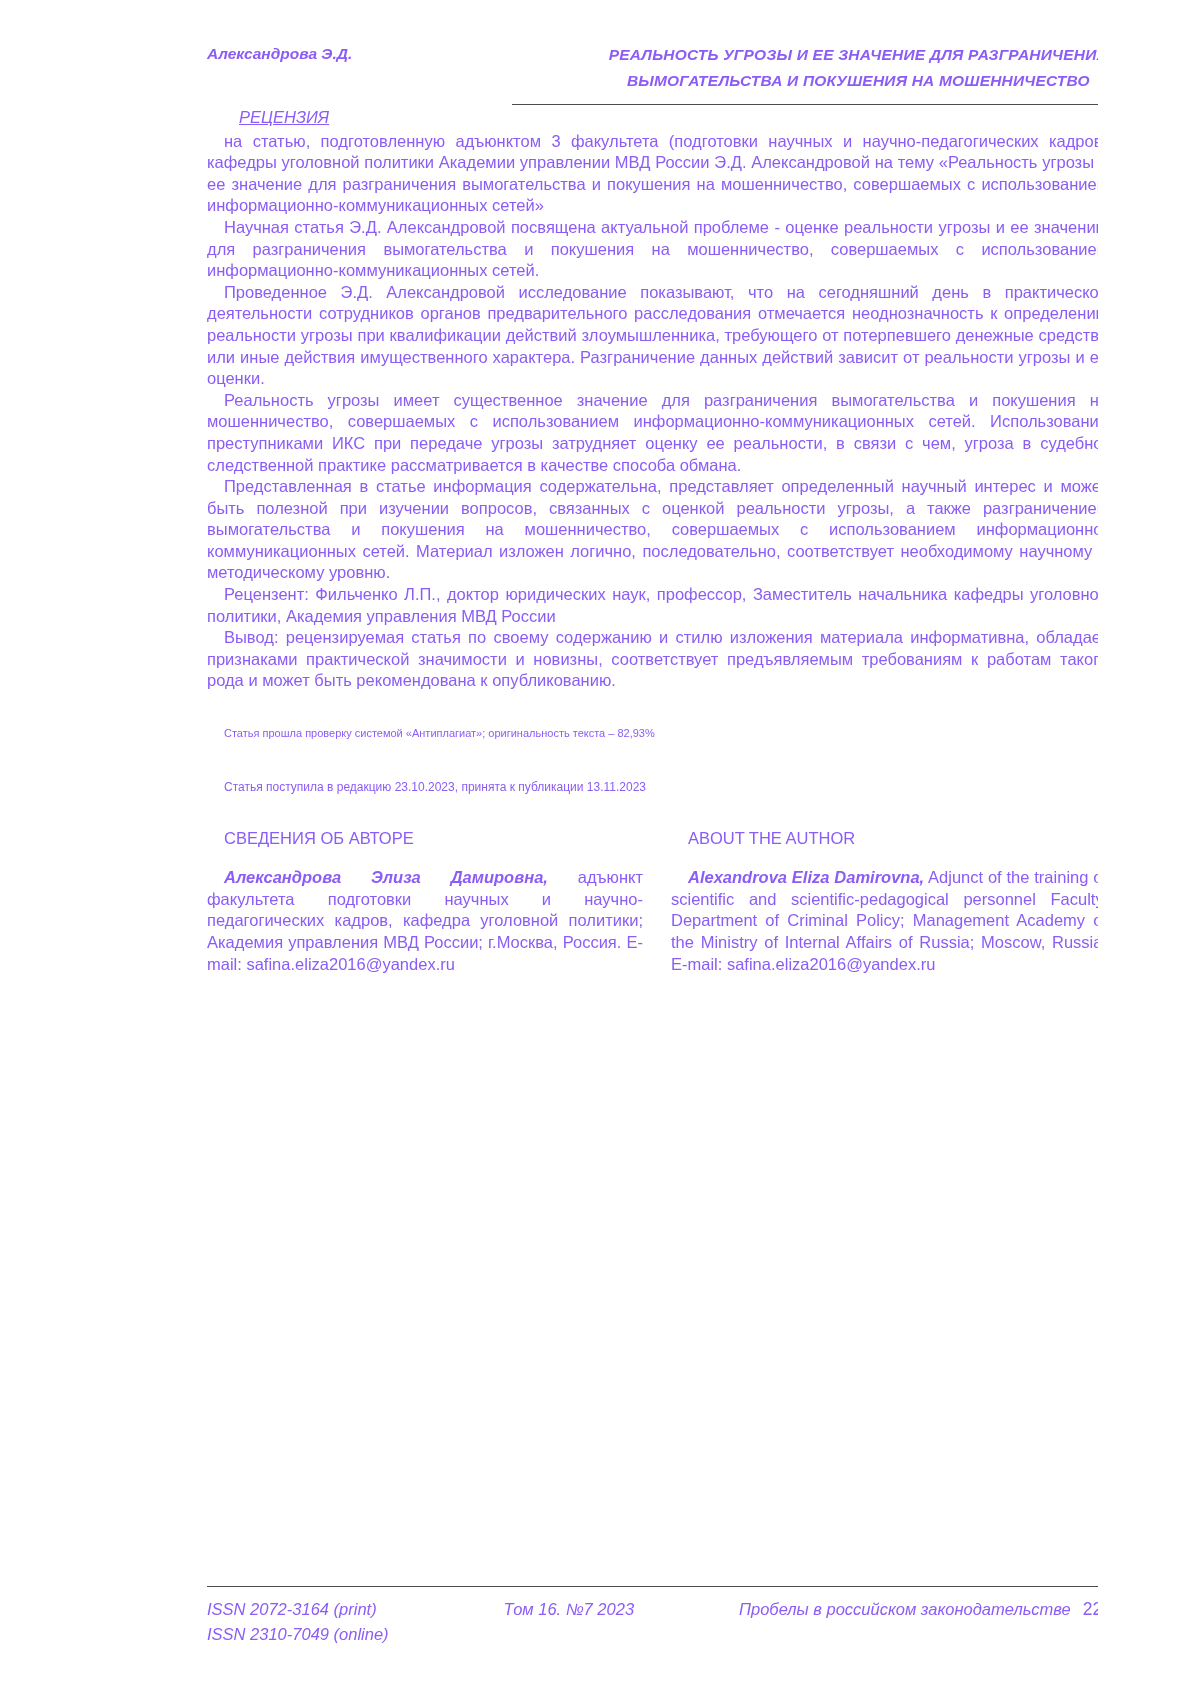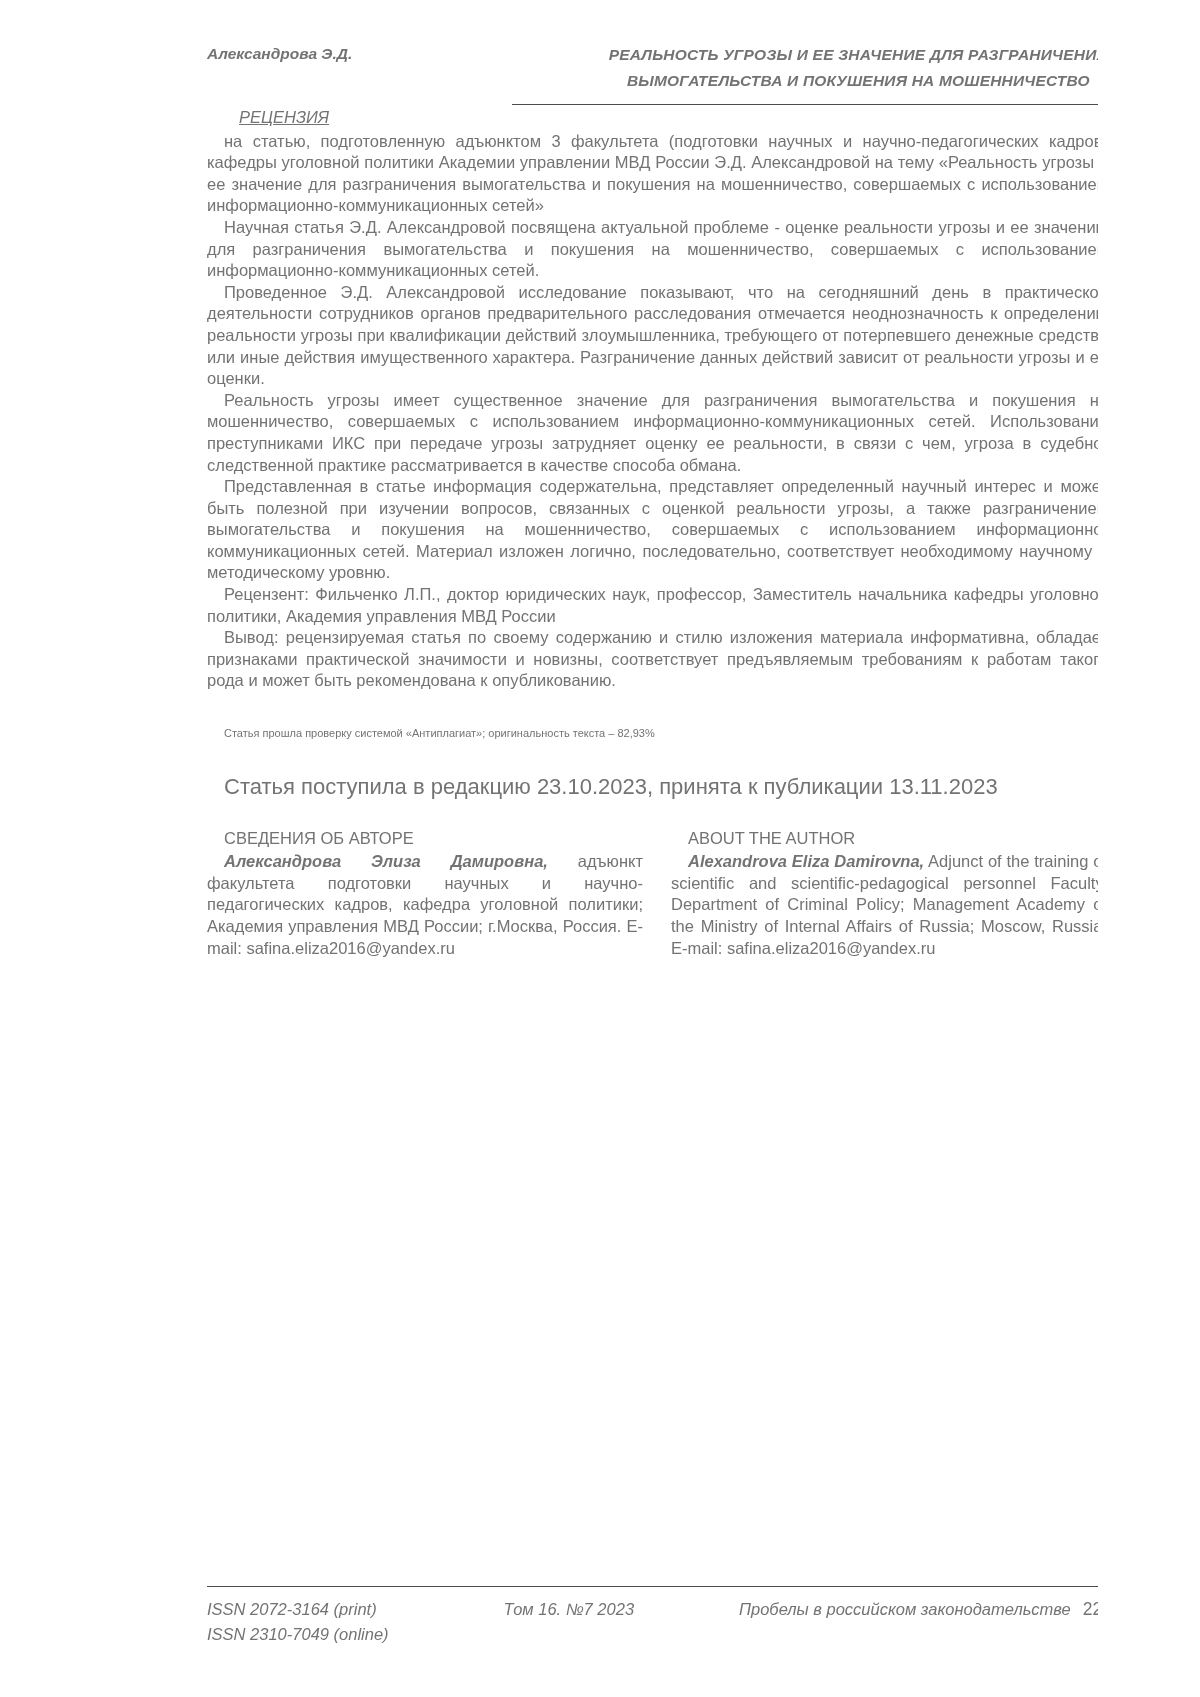--- a/index.html
+++ b/index.html
@@ -4,21 +4,21 @@
 <style>
   * { margin: 0; padding: 0; box-sizing: border-box; }
   html, body { background: #ffffff; }
   .page {
     position: relative;
     width: 996px;
     height: 1697px;
     margin: 0 auto;
     background: #ffffff;
     font-family: "Liberation Sans", sans-serif;
-    color: #737373;
+    color: #8b5cf6;
     overflow: hidden;
   }
   .content {
     position: absolute;
     left: 105px;
     top: 42px;
     width: 901px;
   }
   
   .page-header {
@@ -65,36 +65,36 @@
   .para { text-indent: 17px; }
   
   .note-antiplagiat {
     margin-top: 31px;
     font-size: 11px;
     line-height: 21.6px;
     text-indent: 17px;
   }
   .note-received {
     margin-top: 31px;
-    font-size: 22px;
+    font-size: 12px;
     line-height: 22px;
   }
   .note-received div { text-indent: 17px; }
   
   .about {
     margin-top: 30px;
     display: flex;
     gap: 28px;
     font-size: 16.5px;
     line-height: 21.6px;
   }
   .about-col { width: 436px; }
   .about-heading {
     text-indent: 17px;
-    margin-bottom: 2px;
+    margin-bottom: 18px;
   }
   .about-text {
     text-align: justify;
     text-indent: 17px;
   }
   .about-name {
     font-weight: bold;
     font-style: italic;
   }
   

